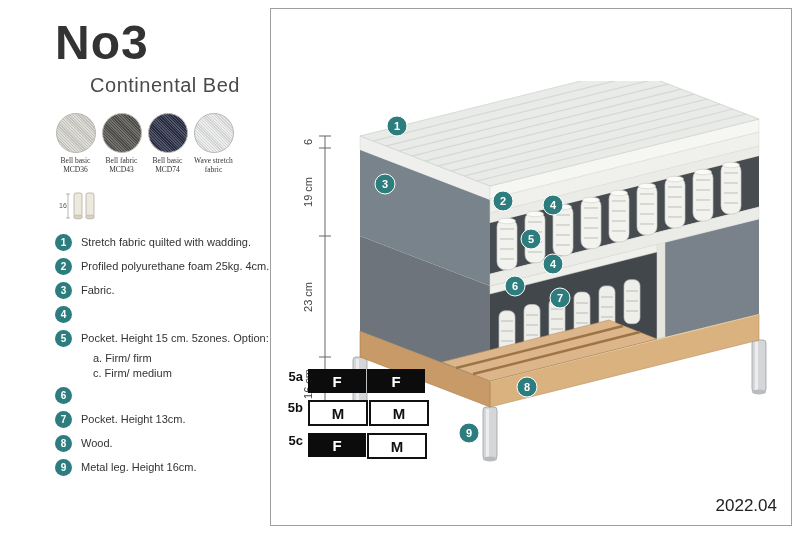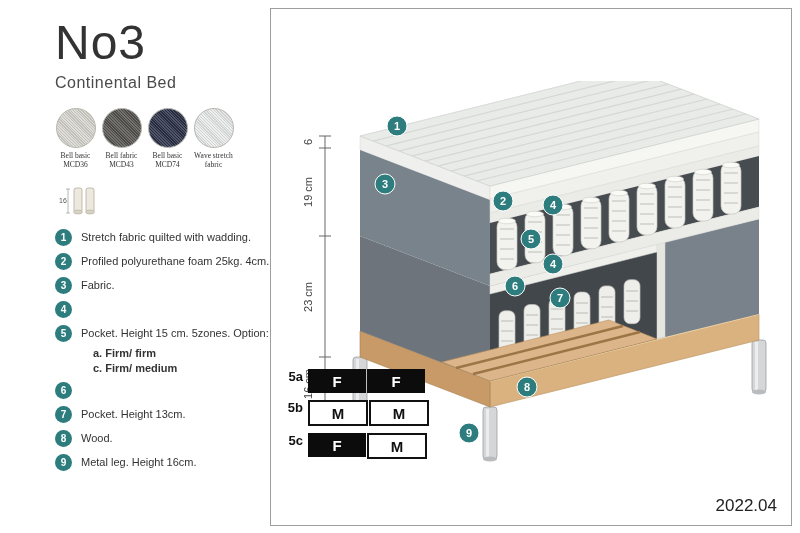--- a/index.html
+++ b/index.html
@@ -2,38 +2,38 @@
 <html><head>
 <meta charset="utf-8">
 <style>
   html,body{margin:0;padding:0;}
   body{
     width:800px;height:533px;position:relative;background:#ffffff;
     font-family:"Liberation Sans",sans-serif;color:#333;overflow:hidden;
   }
   
   .left-col{position:absolute;left:55px;top:18px;width:220px;}
-  .title{font-size:48px;font-weight:400;letter-spacing:1px;color:#333;line-height:1.05;margin:0;}
-  .subtitle{font-size:16px;font-weight:400;letter-spacing:.5px;color:#4a4a4a;margin-top:6px;}
+  .title{font-size:48px;font-weight:700;letter-spacing:1px;color:#333;line-height:1.05;margin:0;}
+  .subtitle{font-size:20px;font-weight:400;letter-spacing:.5px;color:#4a4a4a;margin-top:6px;text-align:center;}
   .swatch-row{display:flex;gap:5px;margin-top:16px;}
   .swatch{width:41px;text-align:center;}
   .swatch-circle{
     width:38px;height:38px;border-radius:50%;margin:0 auto;border:1px solid #b9b9b3;
     background-image:repeating-linear-gradient(45deg,rgba(255,255,255,.18) 0 1px,rgba(0,0,0,.10) 1px 2px);
   }
   .swatch-label{font-size:7.5px;line-height:1.2;color:#333;margin-top:3px;font-family:Liberation Serif, serif;}
   .leg-thumb{margin-top:12px;height:38px;}
   .legend{margin-top:10px;}
   .legend-item{display:flex;align-items:flex-start;margin-bottom:7px;}
   .badge{
     flex:0 0 17px;width:17px;height:17px;border-radius:50%;background:#2E7D7E;color:#fff;
     font-size:10px;font-weight:bold;display:flex;align-items:center;justify-content:center;
   }
   .legend-text{font-size:11px;color:#333;margin-left:9px;padding-top:2px;white-space:nowrap;}
-  .legend-sub{margin-left:38px;margin-top:-3px;margin-bottom:7px;font-weight:bold;}
+  .legend-sub{margin-left:38px;margin-top:-3px;margin-bottom:7px;}
   .legend-sub div{font-size:11px;color:#333;line-height:1.3;white-space:nowrap;}
   
   .panel{position:absolute;left:270px;top:8px;width:520px;height:516px;border:1px solid #9e9e9e;background:#fff;}
   .diagram-svg{position:absolute;left:14px;top:72px;}
   .firm-table{position:absolute;left:8px;top:360px;}
   .firm-row{display:flex;align-items:flex-start;margin-bottom:7px;}
   .firm-label{width:24px;font-size:13px;font-weight:bold;color:#111;text-align:right;margin-right:5px;}
   .firm-cells{display:flex;}
   .cell{width:56px;height:22px;display:flex;align-items:center;justify-content:center;
         font-size:15px;font-weight:bold;}

